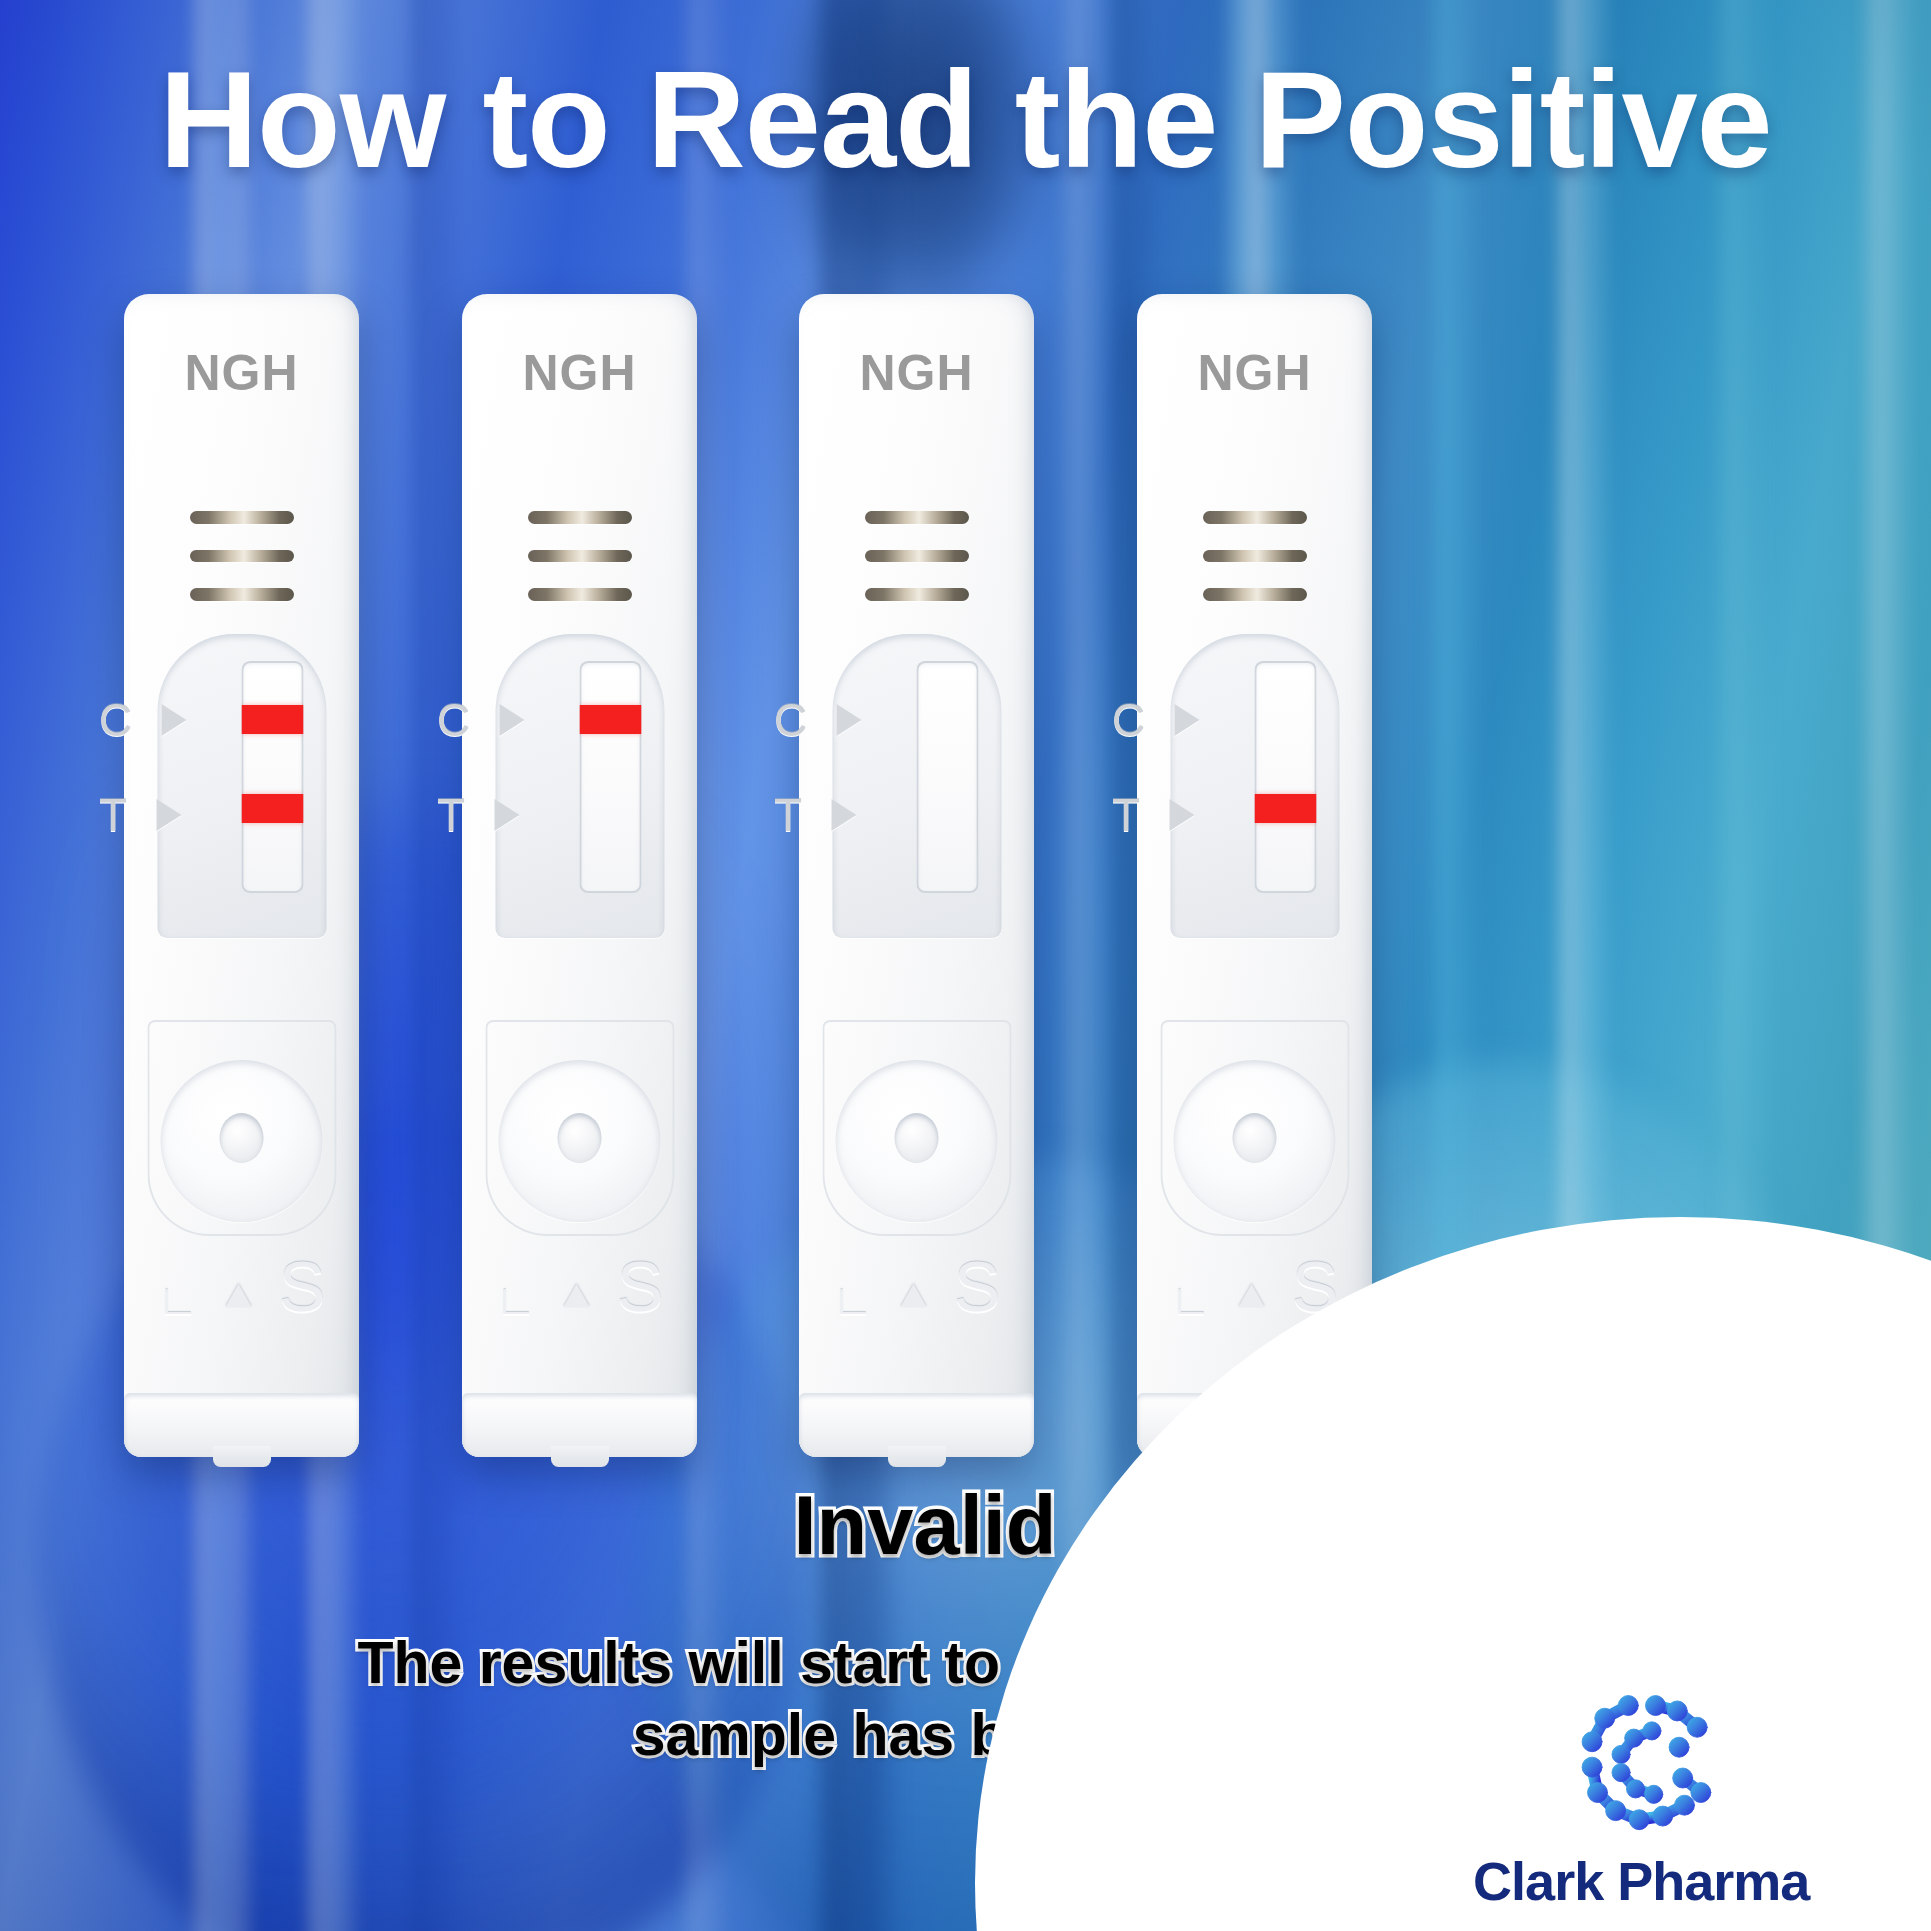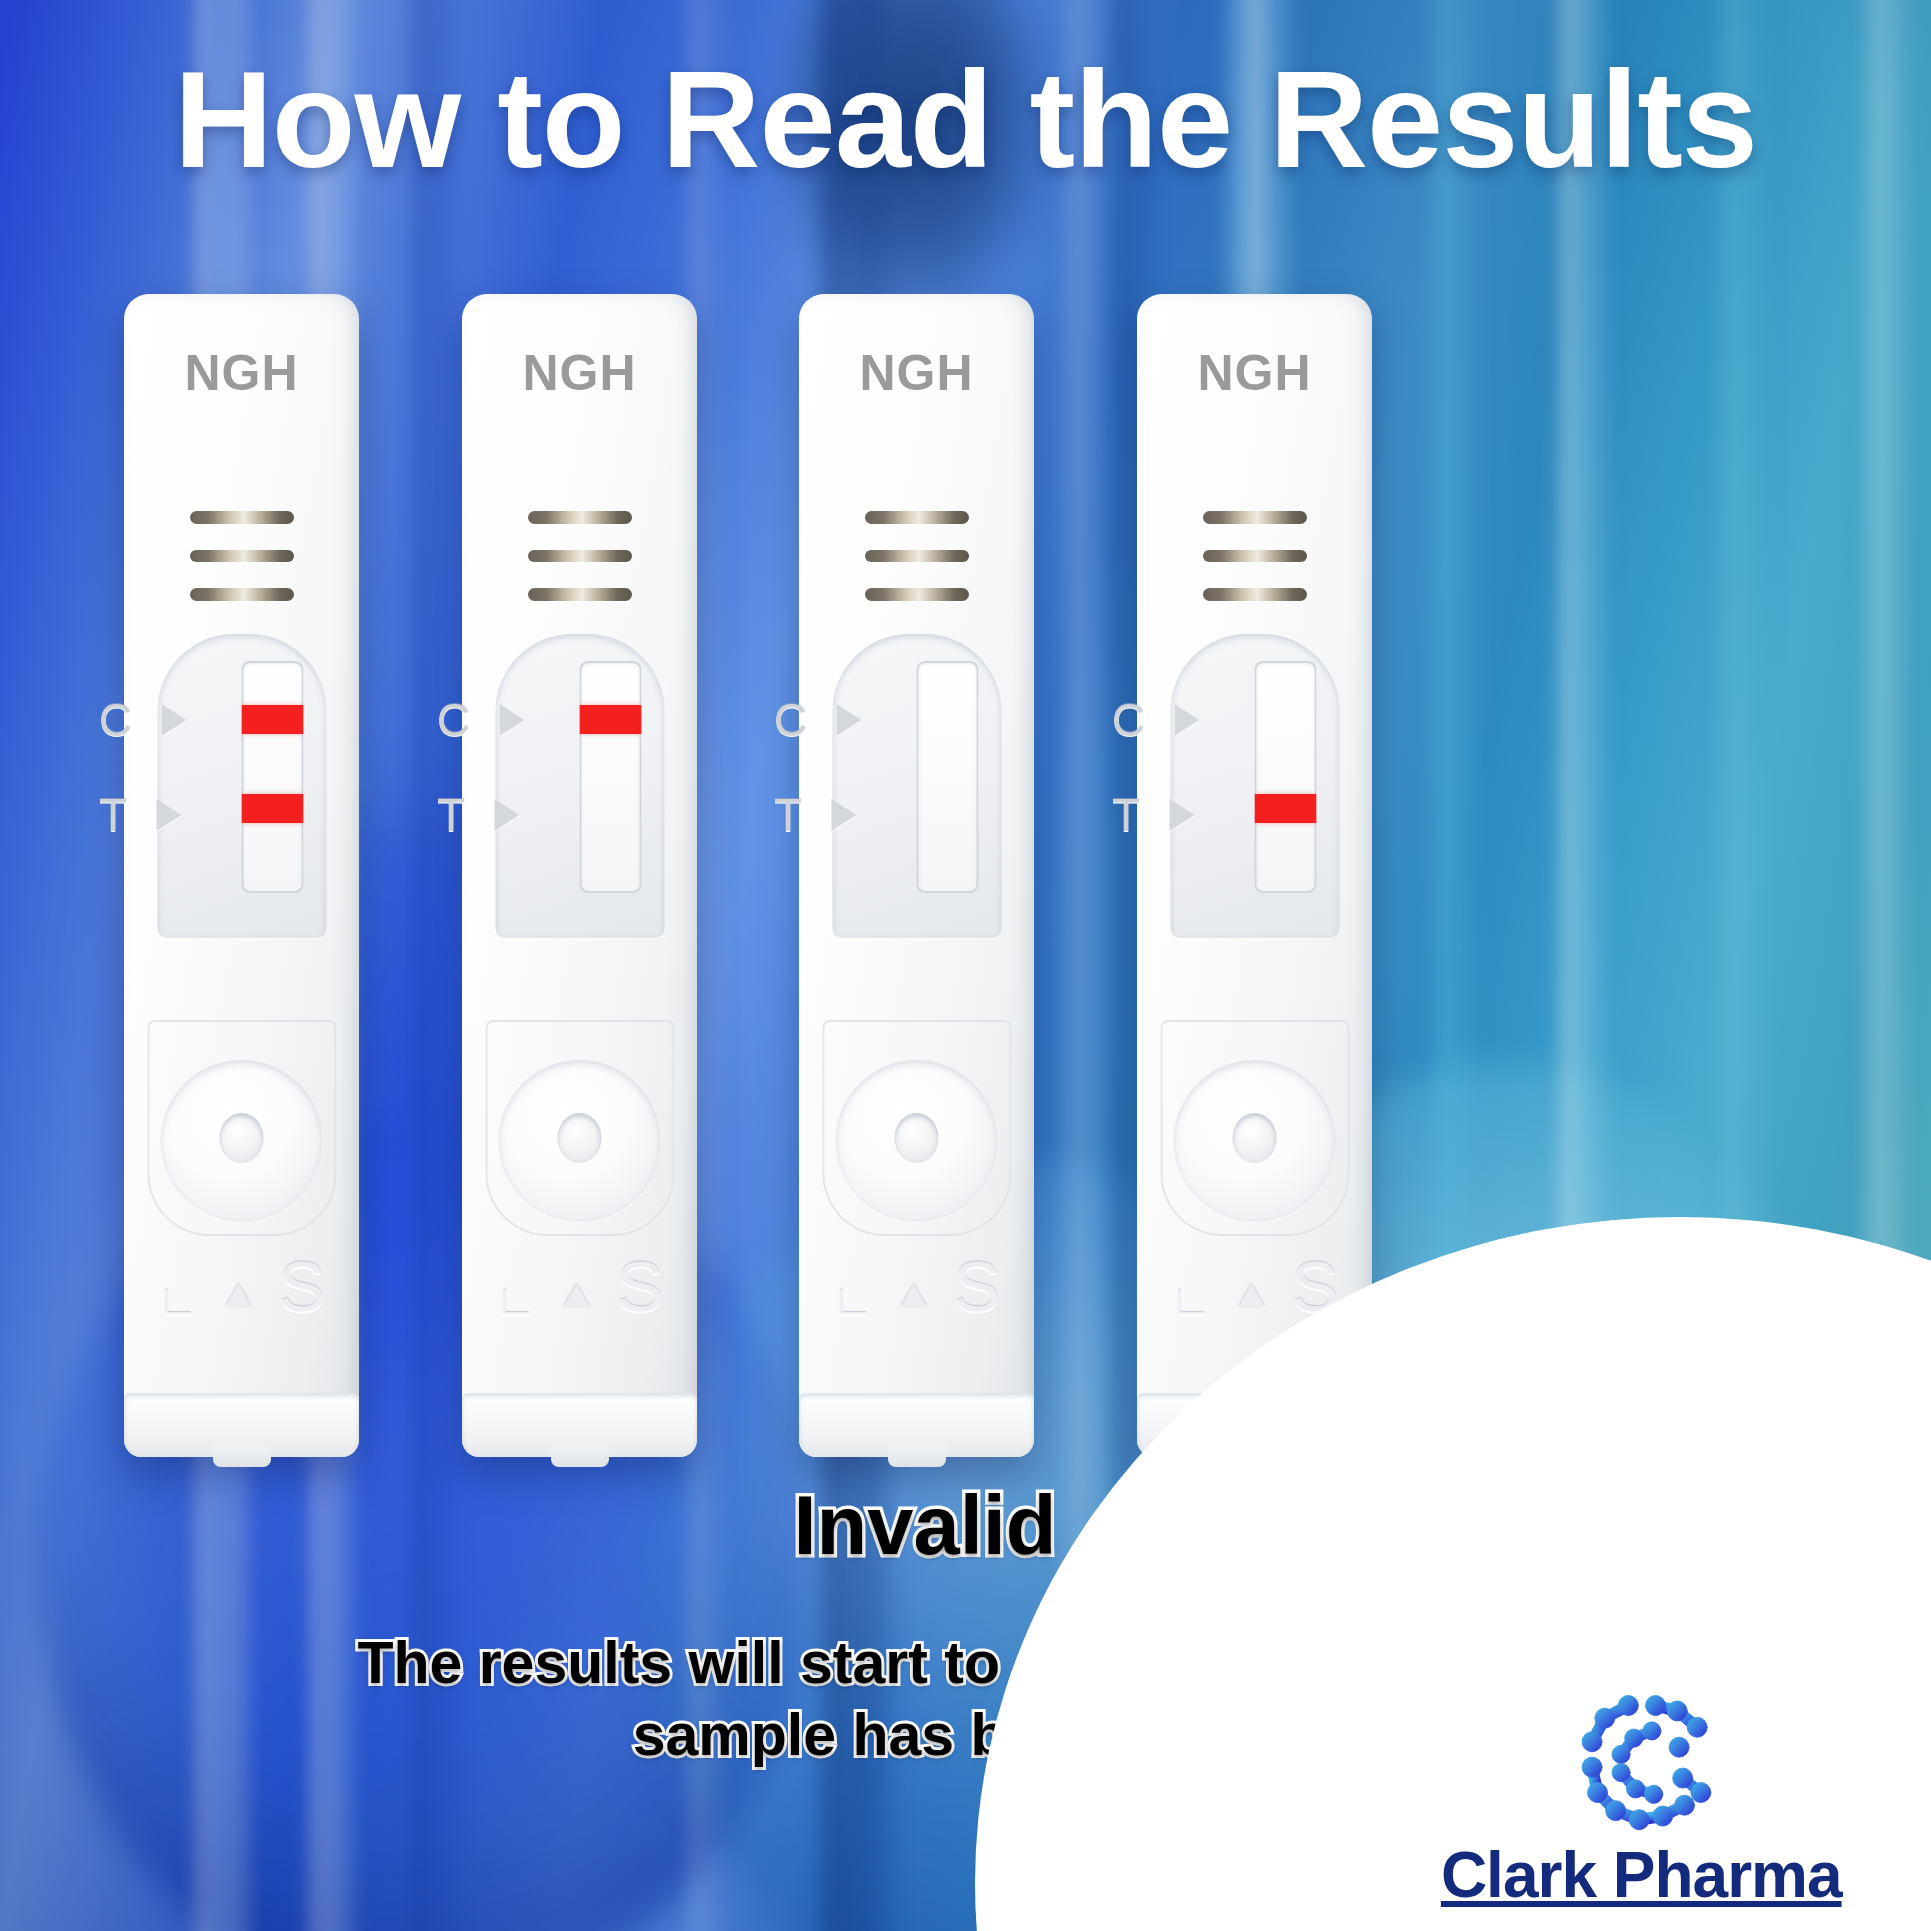--- a/index.html
+++ b/index.html
@@ -222,42 +222,41 @@
     position:absolute; right:-454px; bottom:-618px;
     width:1410px; height:1332px; border-radius:50%;
     background:#ffffff;
   }
   .logo{
     position:absolute; right:19.3px; bottom:15.4px; width:541px; height:222px;
   }
   .logo-mark{ position:absolute; left:50%; transform:translateX(-50%); top:-3.9px; width:145px; height:147px; }
   .logo-text{
     position:absolute; left:0; right:0; bottom:3.9px; text-align:center;
-    font-size:64px; font-weight:bold; color:#142a7c; letter-spacing:-1px;
+    font-size:54px; font-weight:bold; color:#142a7c; letter-spacing:-1px;
     white-space:nowrap;
-    text-decoration:underline;
   }
 </style>
 </head>
 <body>
 
 <div class="canvas">
 
   <div class="bg">
     <div class="bg-base"></div>
     <div class="bg-flask"></div>
     <div class="bg-flask2"></div>
     <div class="bg-flask3"></div>
     <div class="bg-blob"></div>
     <div class="bg-blob2"></div>
     <div class="bg-streaks"></div>
     <div class="bg-vig"></div>
   </div>
 
-  <div class="title">How to Read the Results</div>
+  <div class="title">How to Read the Positive</div>
 
   <div class="cassettes">
 
     <div class="cassette" style="left:124px">
       <div class="ngh">NGH</div>
       <div class="vents">
         <div class="vent"></div>
         <div class="vent"></div>
         <div class="vent"></div>
       </div>

